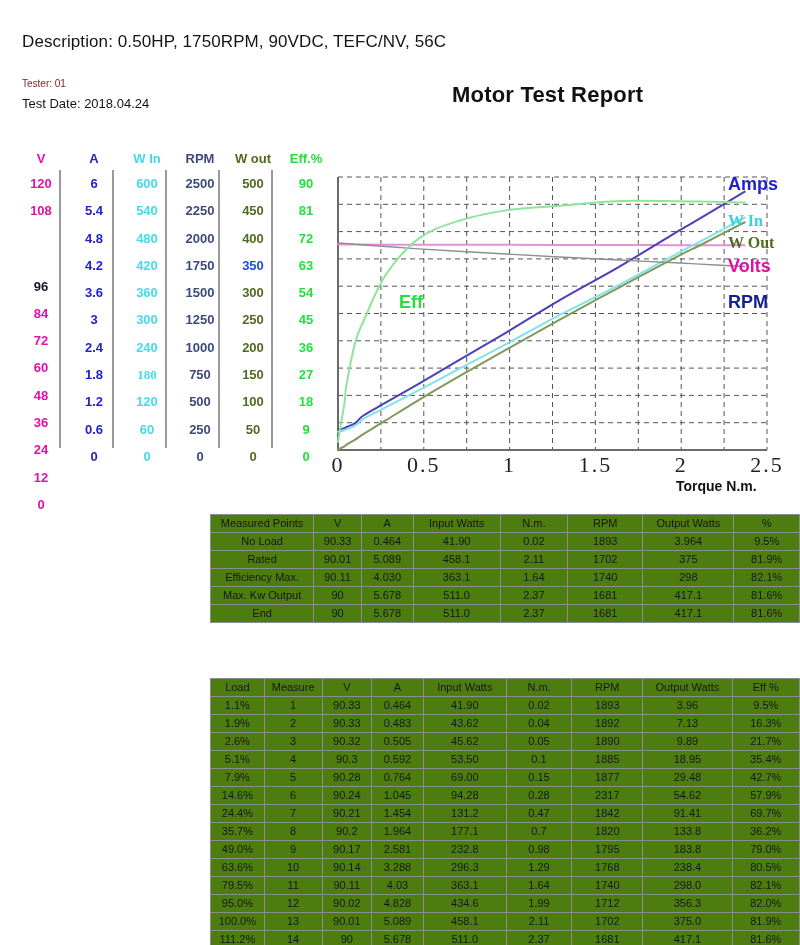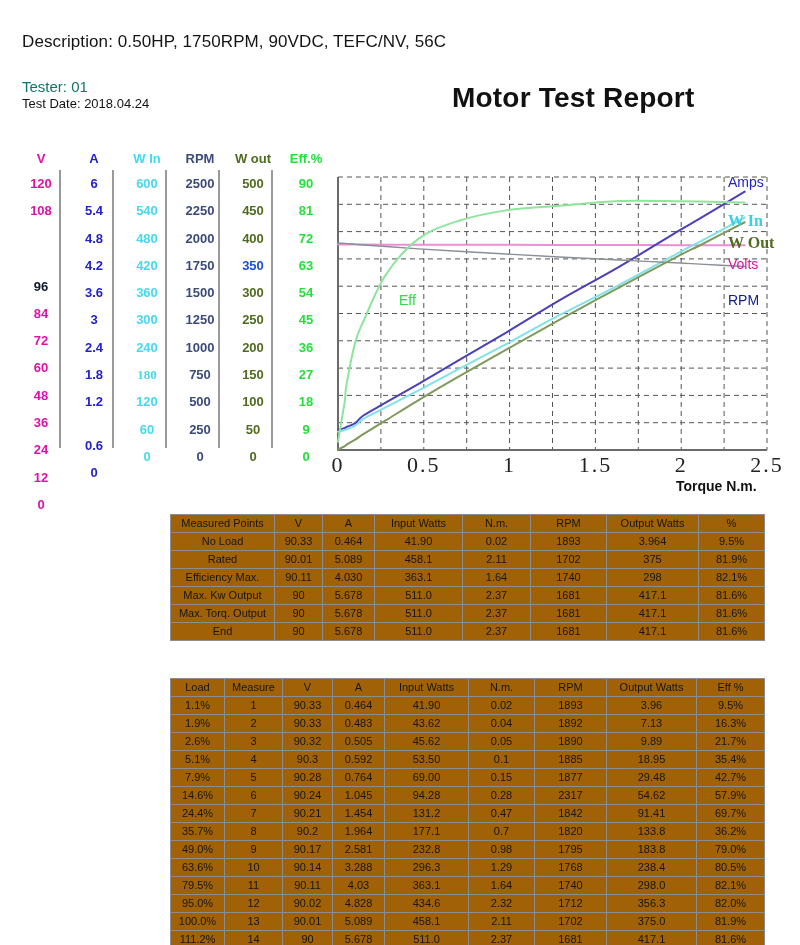--- a/index.html
+++ b/index.html
@@ -6,43 +6,43 @@
   body{
     width:800px;height:945px;position:relative;
     font-family:"Liberation Sans",sans-serif;
     color:#1a1a1a;
     -webkit-font-smoothing:antialiased;
   }
   .abs{position:absolute;}
 
   
   #description{left:22px;top:32px;font-size:17px;letter-spacing:.1px;color:#141414;}
-  #tester{left:22px;top:78px;font-size:15px;color:#0f766e;}
+  #tester{left:22px;top:78px;font-size:10px;color:#7f1d1d;}
   #testdate{left:22px;top:96px;font-size:13px;color:#141414;}
-  #report-title{left:452px;top:82px;font-size:28px;font-weight:bold;color:#111;letter-spacing:.2px;}
+  #report-title{left:452px;top:82px;font-size:22px;font-weight:bold;color:#111;letter-spacing:.2px;}
 
   
   #axis-table{left:14px;top:148px;width:318px;height:300px;}
   #axis-table .col{position:absolute;top:0;width:54px;text-align:center;}
   #axis-table .hdr{font-size:13px;font-weight:bold;height:22px;line-height:22px;}
   #axis-table .cell{font-size:13px;font-weight:bold;height:27.3px;line-height:27.3px;}
   #axis-table .sep{position:absolute;top:22px;width:2px;height:278px;background:#9a9a9a;}
 
   
   #chart{left:332px;top:168px;width:444px;height:292px;}
   #chart svg{display:block;}
-  .legend{position:absolute;font-size:14px;font-weight:normal;white-space:nowrap;}
+  .legend{position:absolute;font-size:18px;font-weight:bold;white-space:nowrap;}
   .legend.serif{font-family:"Liberation Serif",serif;font-weight:bold;font-size:16px;}
   #xaxis-labels{position:absolute;left:326px;top:452px;width:460px;height:26px;
     font-family:"Liberation Serif",serif;font-size:22px;color:#222;}
   #xaxis-labels span{position:absolute;top:0;transform:translateX(-50%);letter-spacing:2px;}
   #xaxis-title{left:676px;top:478px;font-size:14px;font-weight:bold;color:#111;}
 
   
-  table.grid{border-collapse:collapse;background:#a16207;}
+  table.grid{border-collapse:collapse;background:#4d7c0f;margin-left:40px;}
   table.grid td,table.grid th{
     border:1px solid #8d8d8d;
     font-size:11px;font-weight:normal;color:#161616;
     text-align:center;padding:0;height:17px;line-height:17px;
     font-family:"Liberation Sans",sans-serif;
   }
   table.grid th{font-weight:normal;}
   #summary-table{left:170px;top:514px;}
   #detail-table{left:170px;top:678px;}
   .b{font-weight:bold;}
@@ -74,21 +74,21 @@
       <div class="hdr" style="color: rgb(34, 34, 204);">A</div>
       <div class="cell" style="color: rgb(34, 34, 204);">6</div>
       <div class="cell" style="color: rgb(34, 34, 204);">5.4</div>
       <div class="cell" style="color: rgb(34, 34, 204);">4.8</div>
       <div class="cell" style="color: rgb(34, 34, 204);">4.2</div>
       <div class="cell" style="color: rgb(34, 34, 204);">3.6</div>
       <div class="cell" style="color: rgb(34, 34, 204);">3</div>
       <div class="cell" style="color: rgb(34, 34, 204);">2.4</div>
       <div class="cell" style="color: rgb(34, 34, 204);">1.8</div>
       <div class="cell" style="color: rgb(34, 34, 204);">1.2</div>
-      <div class="cell" style="color: rgb(34, 34, 204); margin-top: 16px;">0.6</div>
+      <div class="cell" style="color: rgb(34, 34, 204);">0.6</div>
       <div class="cell" style="color: rgb(34, 34, 204);">0</div>
     </div>
     <div class="sep" style="left: 45px;"></div>
     <div class="col" style="left: 106px;">
       <div class="hdr" style="color: rgb(69, 217, 238);">W In</div>
       <div class="cell" style="color: rgb(69, 217, 238);">600</div>
       <div class="cell" style="color: rgb(69, 217, 238);">540</div>
       <div class="cell" style="color: rgb(69, 217, 238);">480</div>
       <div class="cell" style="color: rgb(69, 217, 238);">420</div>
       <div class="cell" style="color: rgb(69, 217, 238);">360</div>
@@ -258,30 +258,20 @@
         <td>Max. Kw Output</td>
         <td>90</td>
         <td>5.678</td>
         <td>511.0</td>
         <td>2.37</td>
         <td>1681</td>
         <td>417.1</td>
         <td>81.6%</td>
       </tr>
       <tr>
-        <td>Max. Torq. Output</td>
-        <td>90</td>
-        <td>5.678</td>
-        <td>511.0</td>
-        <td>2.37</td>
-        <td>1681</td>
-        <td>417.1</td>
-        <td>81.6%</td>
-      </tr>
-      <tr>
         <td>End</td>
         <td>90</td>
         <td>5.678</td>
         <td>511.0</td>
         <td>2.37</td>
         <td>1681</td>
         <td>417.1</td>
         <td>81.6%</td>
       </tr>
     </tbody>
@@ -433,21 +423,21 @@
         <td>1740</td>
         <td class="b">298.0</td>
         <td>82.1%</td>
       </tr>
       <tr>
         <td>95.0%</td>
         <td>12</td>
         <td>90.02</td>
         <td>4.828</td>
         <td>434.6</td>
-        <td>2.32</td>
+        <td>1.99</td>
         <td>1712</td>
         <td class="b">356.3</td>
         <td>82.0%</td>
       </tr>
       <tr>
         <td class="b">100.0%</td>
         <td class="b">13</td>
         <td class="b">90.01</td>
         <td class="b">5.089</td>
         <td class="b">458.1</td>

